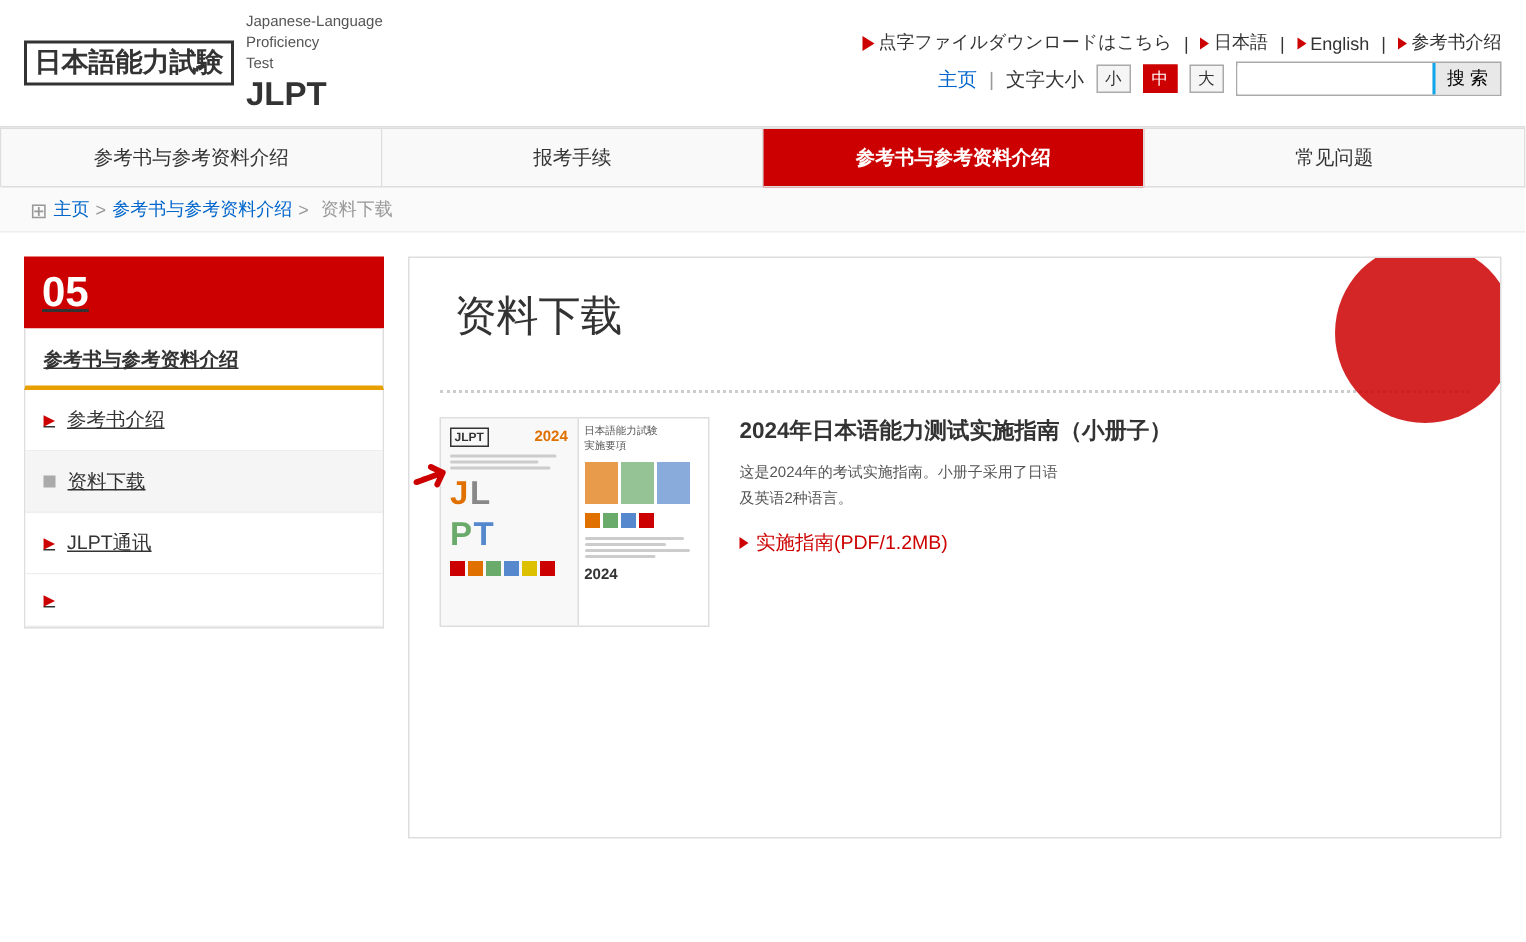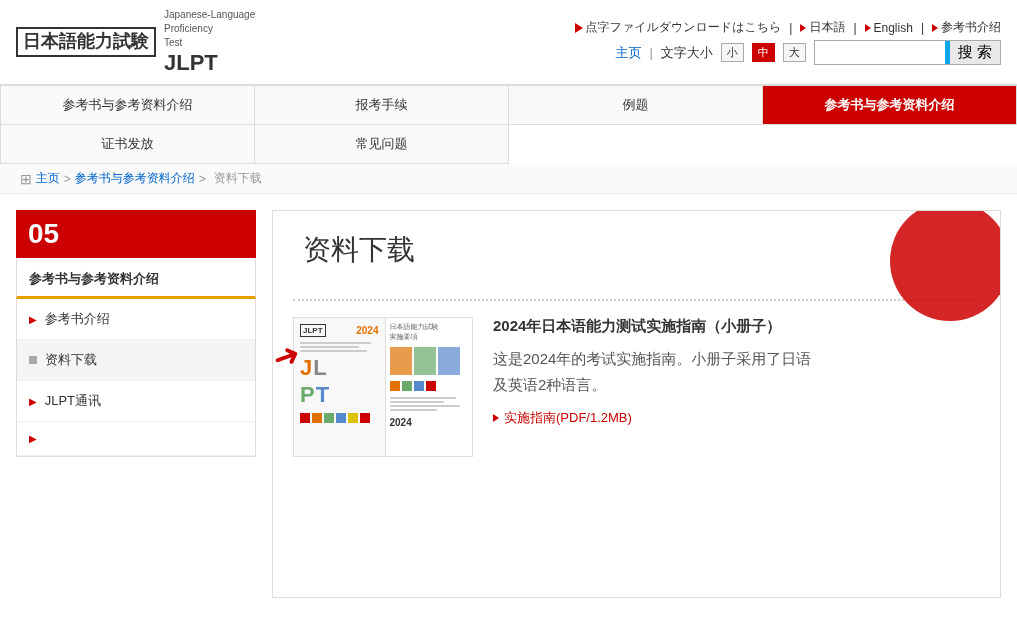--- a/index.html
+++ b/index.html
@@ -101,24 +101,24 @@
     .search-input {
       border: none;
       outline: none;
       padding: 2px 6px;
       font-size: 12px;
       width: 130px;
     }
     .search-btn {
       background: #e8e8e8;
       border: none;
-      border-left: 5px solid #0ea5e9;
+      border-left: 2px solid #0ea5e9;
       padding: 2px 8px;
       cursor: pointer;
-      font-size: 15px;
+      font-size: 12px;
     }
 
     
     .main-nav {
       display: grid;
       grid-template-columns: repeat(4, 1fr);
       border-top: 1px solid #ddd;
       border-left: 1px solid #ddd;
     }
     .main-nav-item {
@@ -162,20 +162,21 @@
       display: flex;
       padding: 16px;
       gap: 16px;
       min-height: 420px;
     }
 
     
     .sidebar {
       width: 240px;
       flex-shrink: 0;
+      text-decoration: underline;
     }
     .sidebar-header {
       background: #c00;
       color: #fff;
       padding: 10px 12px;
       display: flex;
       align-items: center;
       gap: 10px;
       margin-bottom: 0;
     }
@@ -351,21 +352,21 @@
     .resource-info {
       flex: 1;
     }
     .resource-title {
       font-size: 15px;
       font-weight: bold;
       color: #333;
       margin-bottom: 10px;
     }
     .resource-desc {
-      font-size: 15px;
+      font-size: 10px;
       color: #555;
       line-height: 1.7;
       margin-bottom: 12px;
     }
     .resource-link {
       display: flex;
       align-items: center;
       gap: 5px;
       color: #c00;
       font-size: 13px;
@@ -420,23 +421,21 @@
         <input class="search-input" type="text" style="">
         <button class="search-btn">搜 索</button>
       </div>
     </div>
   </div>
 </div>
 
 <div class="main-nav">
   <div class="main-nav-item">参考书与参考资料介绍</div>
   <div class="main-nav-item">报考手续</div>
-  <div class="main-nav-item">例题</div>
   <div class="main-nav-item active">参考书与参考资料介绍</div>
-  <div class="main-nav-item">证书发放</div>
   <div class="main-nav-item">常见问题</div>
 </div>
 
 <div class="breadcrumb">
   <span class="breadcrumb-icon">⊞</span>
   <a>主页</a>
   <span> &gt; </span>
   <a>参考书与参考资料介绍</a>
   <span> &gt; </span>
   <span>资料下载</span>

